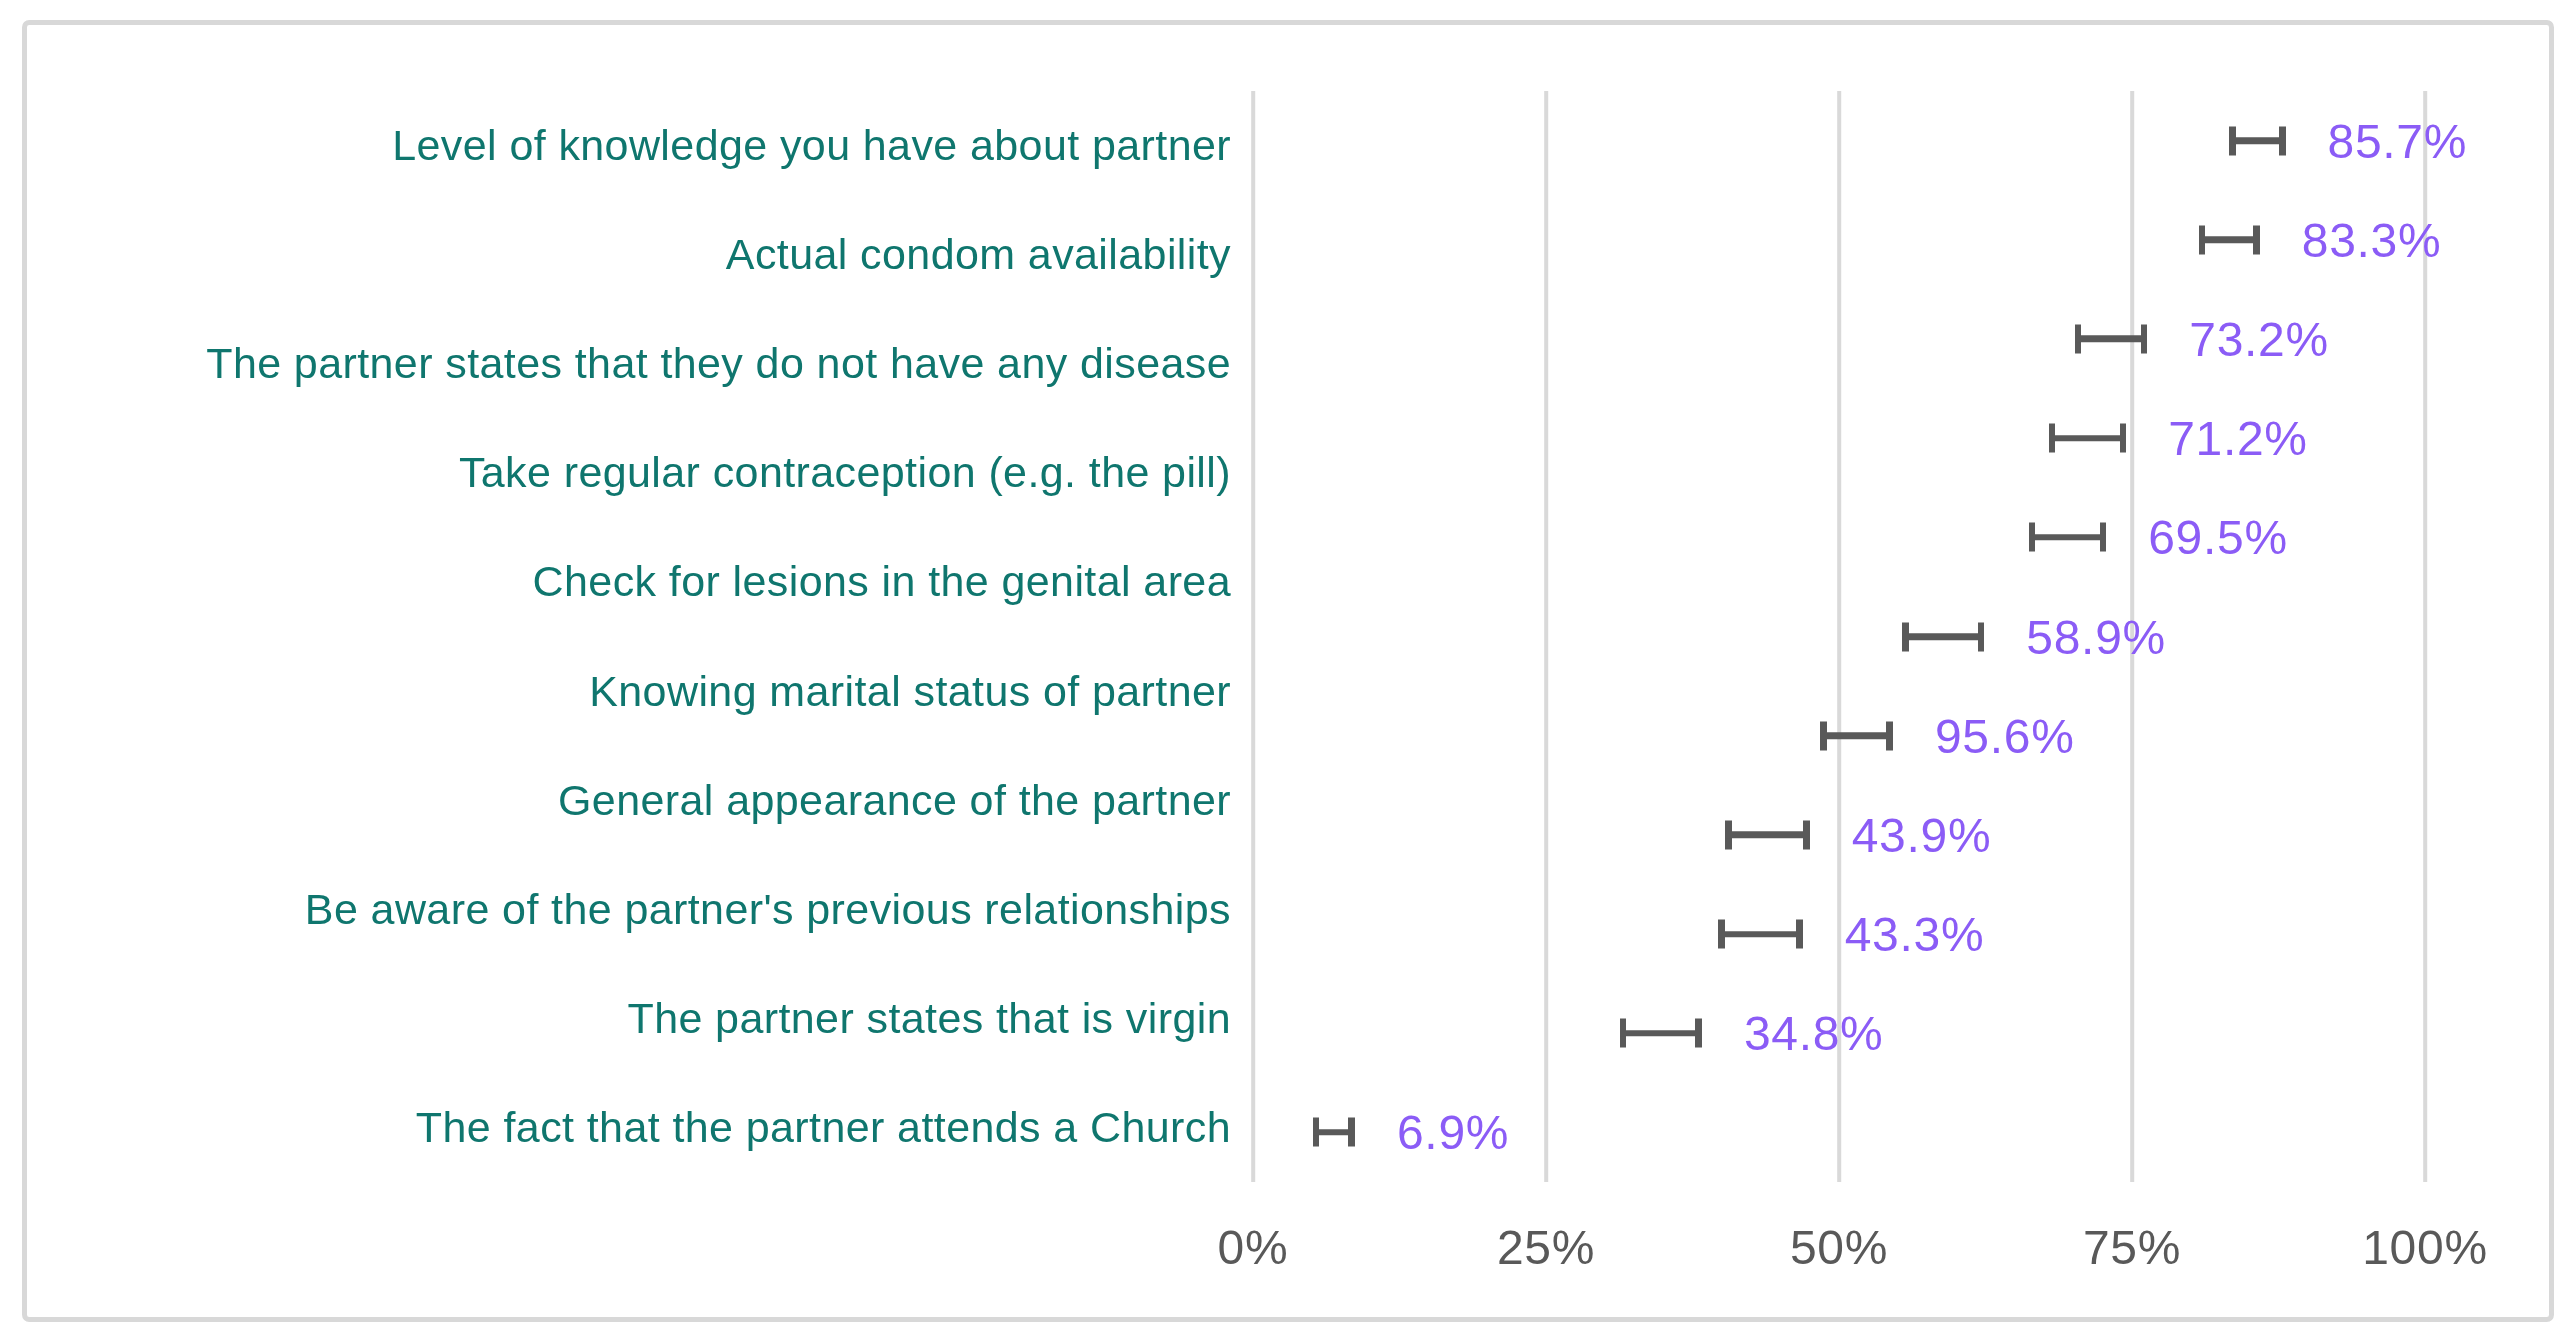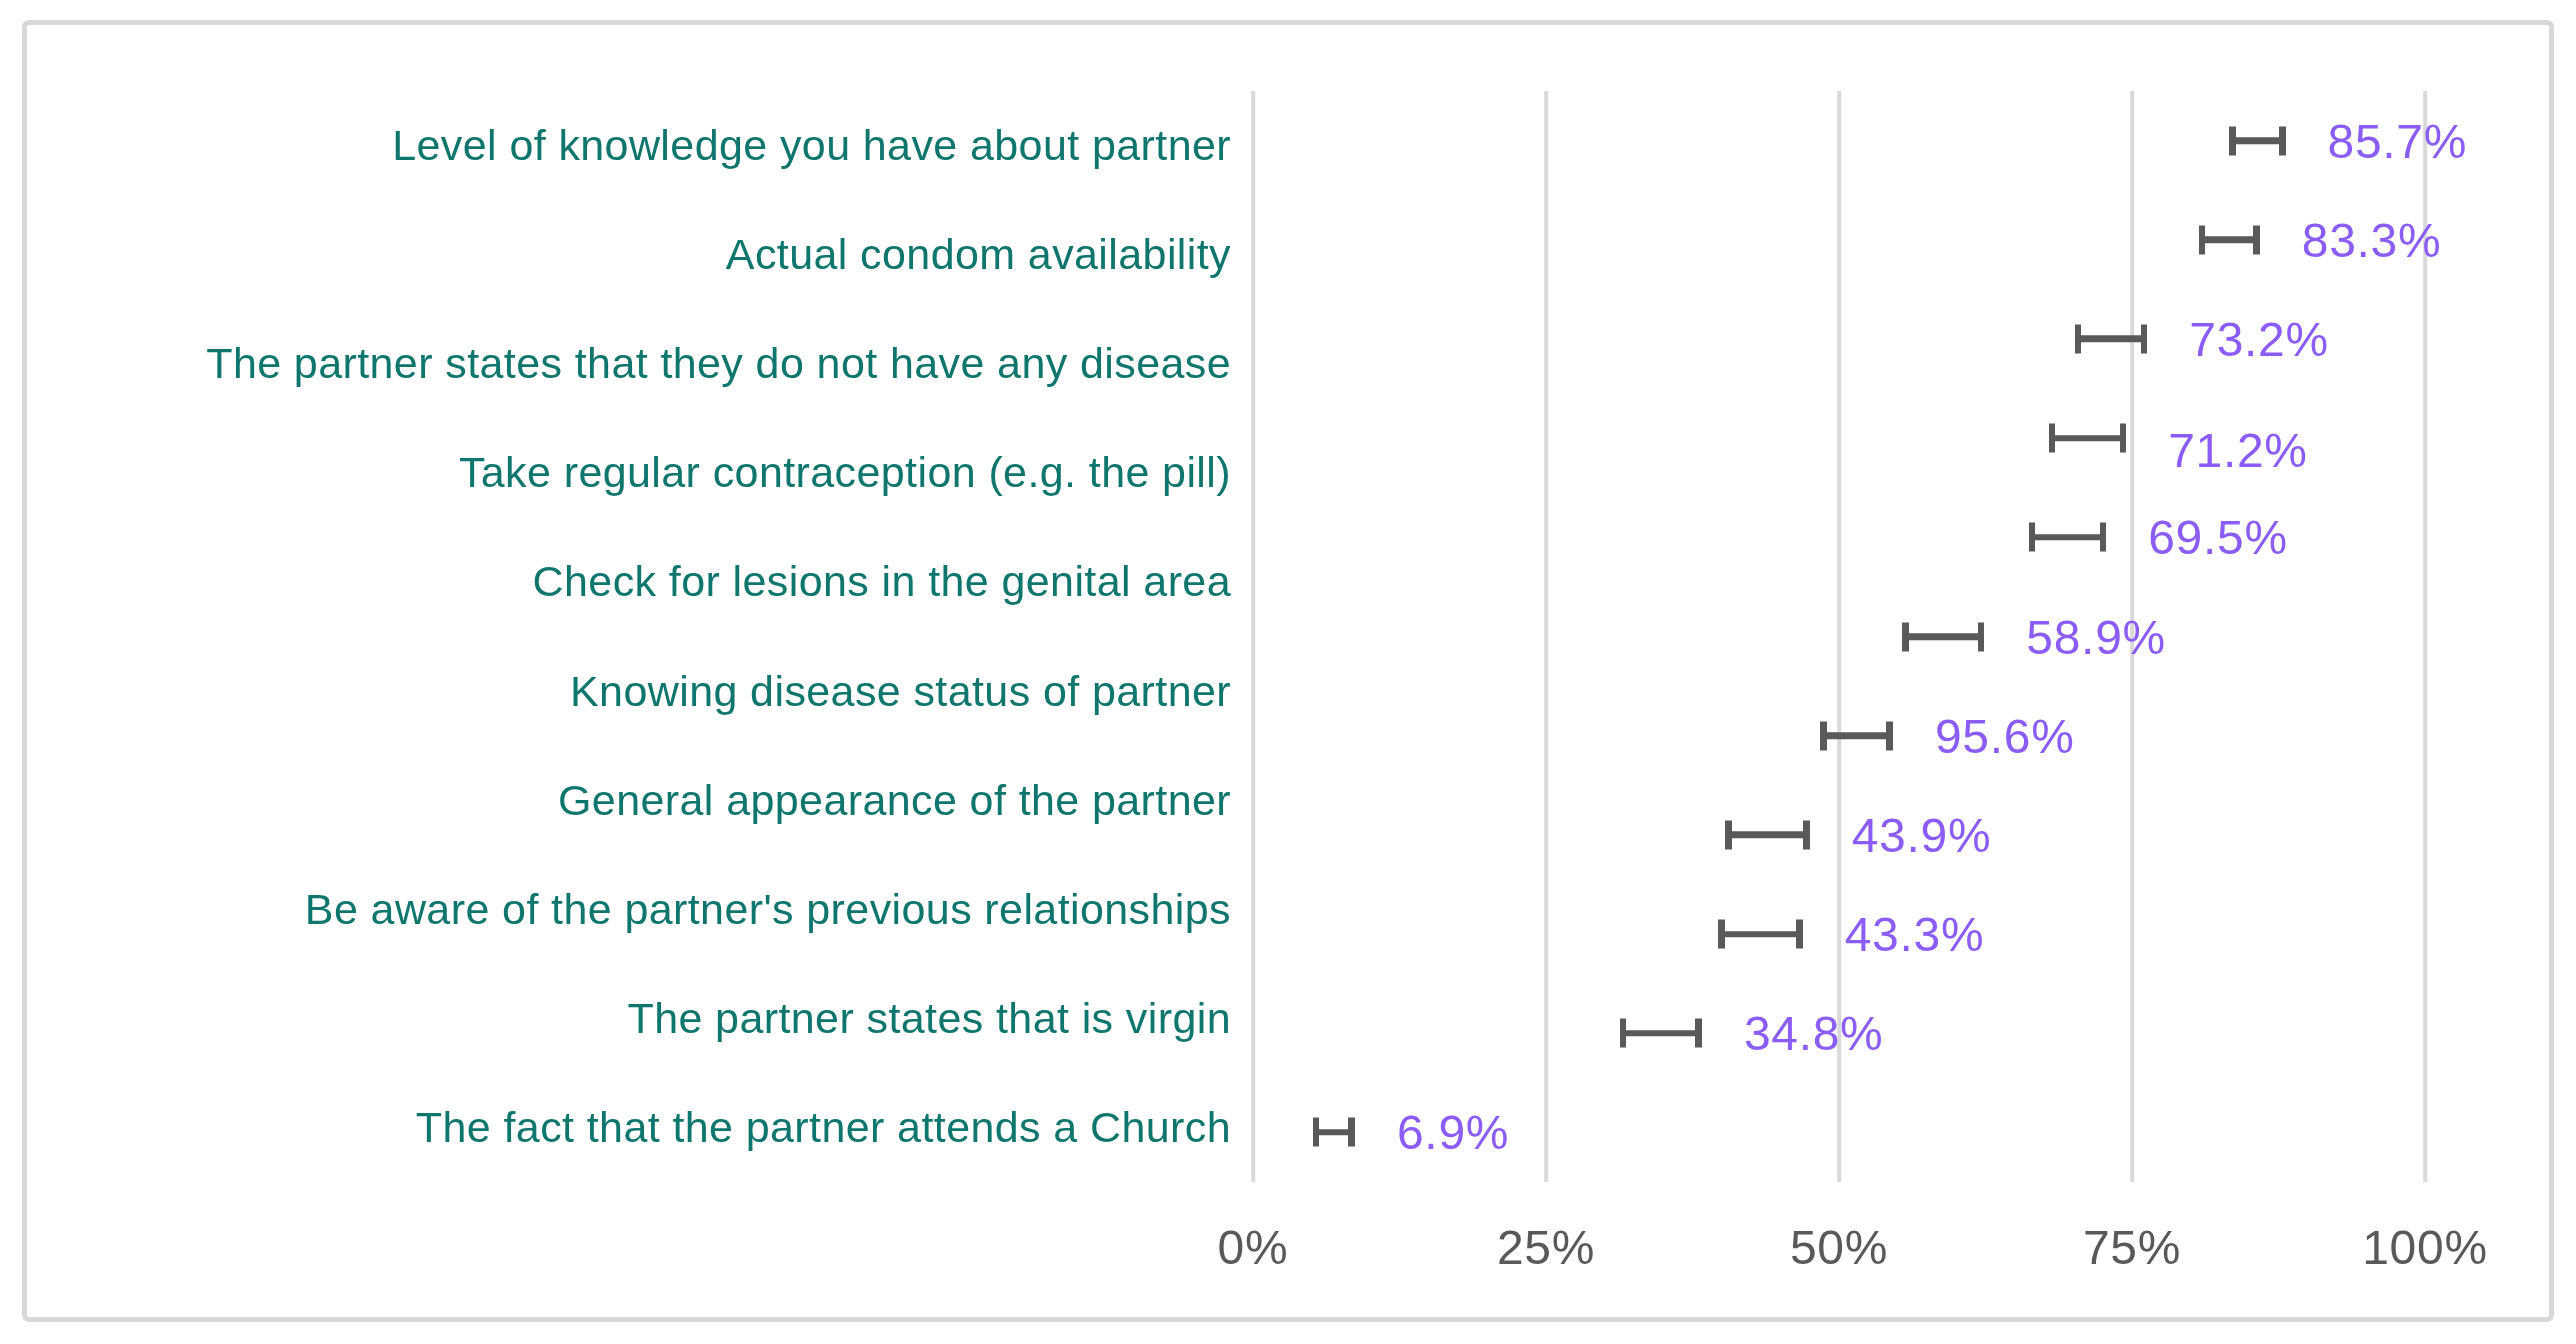--- a/index.html
+++ b/index.html
@@ -150,21 +150,21 @@
       <div class="cat-row">
         <span class="cat-label">The partner states that they do not have any disease</span>
       </div>
       <div class="cat-row">
         <span class="cat-label">Take regular contraception (e.g. the pill)</span>
       </div>
       <div class="cat-row">
         <span class="cat-label">Check for lesions in the genital area</span>
       </div>
       <div class="cat-row">
-        <span class="cat-label">Knowing disease status of partner</span>
+        <span class="cat-label">Knowing marital status of partner</span>
       </div>
       <div class="cat-row">
         <span class="cat-label">General appearance of the partner</span>
       </div>
       <div class="cat-row">
         <span class="cat-label">Be aware of the partner's previous relationships</span>
       </div>
       <div class="cat-row">
         <span class="cat-label">The partner states that is virgin</span>
       </div>
@@ -196,21 +196,21 @@
           <div class="cap capR"></div>
         </div>
         <span class="vlabel" style="left: calc(76.3% + 42px);">73.2%</span>
       </div>
       <div class="prow">
         <div class="ebar" style="left: 67.9%; width: 6.6%;">
           <div class="cap capL"></div>
           <div class="hline"></div>
           <div class="cap capR"></div>
         </div>
-        <span class="vlabel" style="left: calc(74.5% + 42px); margin-top: 12px;">71.2%</span>
+        <span class="vlabel" style="left: calc(74.5% + 42px);">71.2%</span>
       </div>
       <div class="prow">
         <div class="ebar" style="left: 66.2%; width: 6.6%;">
           <div class="cap capL"></div>
           <div class="hline"></div>
           <div class="cap capR"></div>
         </div>
         <span class="vlabel" style="left: calc(72.8% + 42px);">69.5%</span>
       </div>
       <div class="prow">

